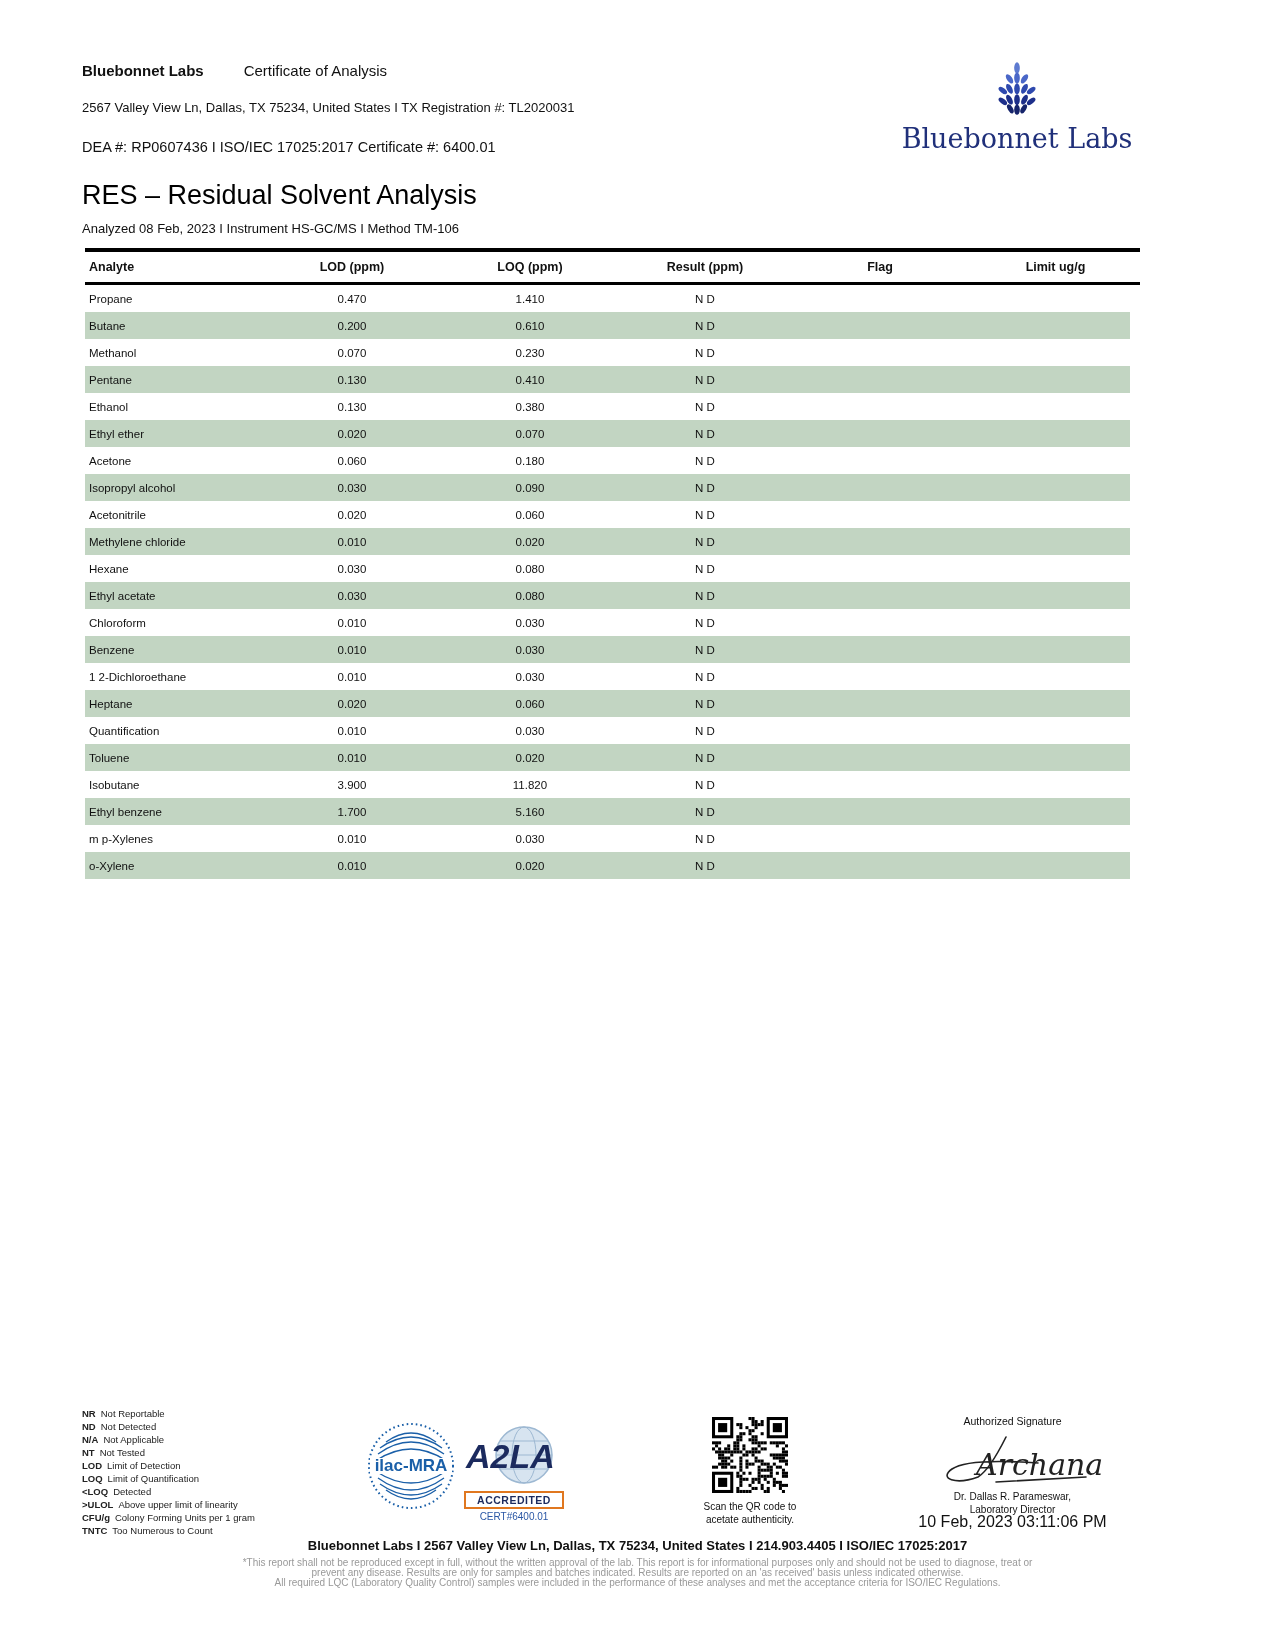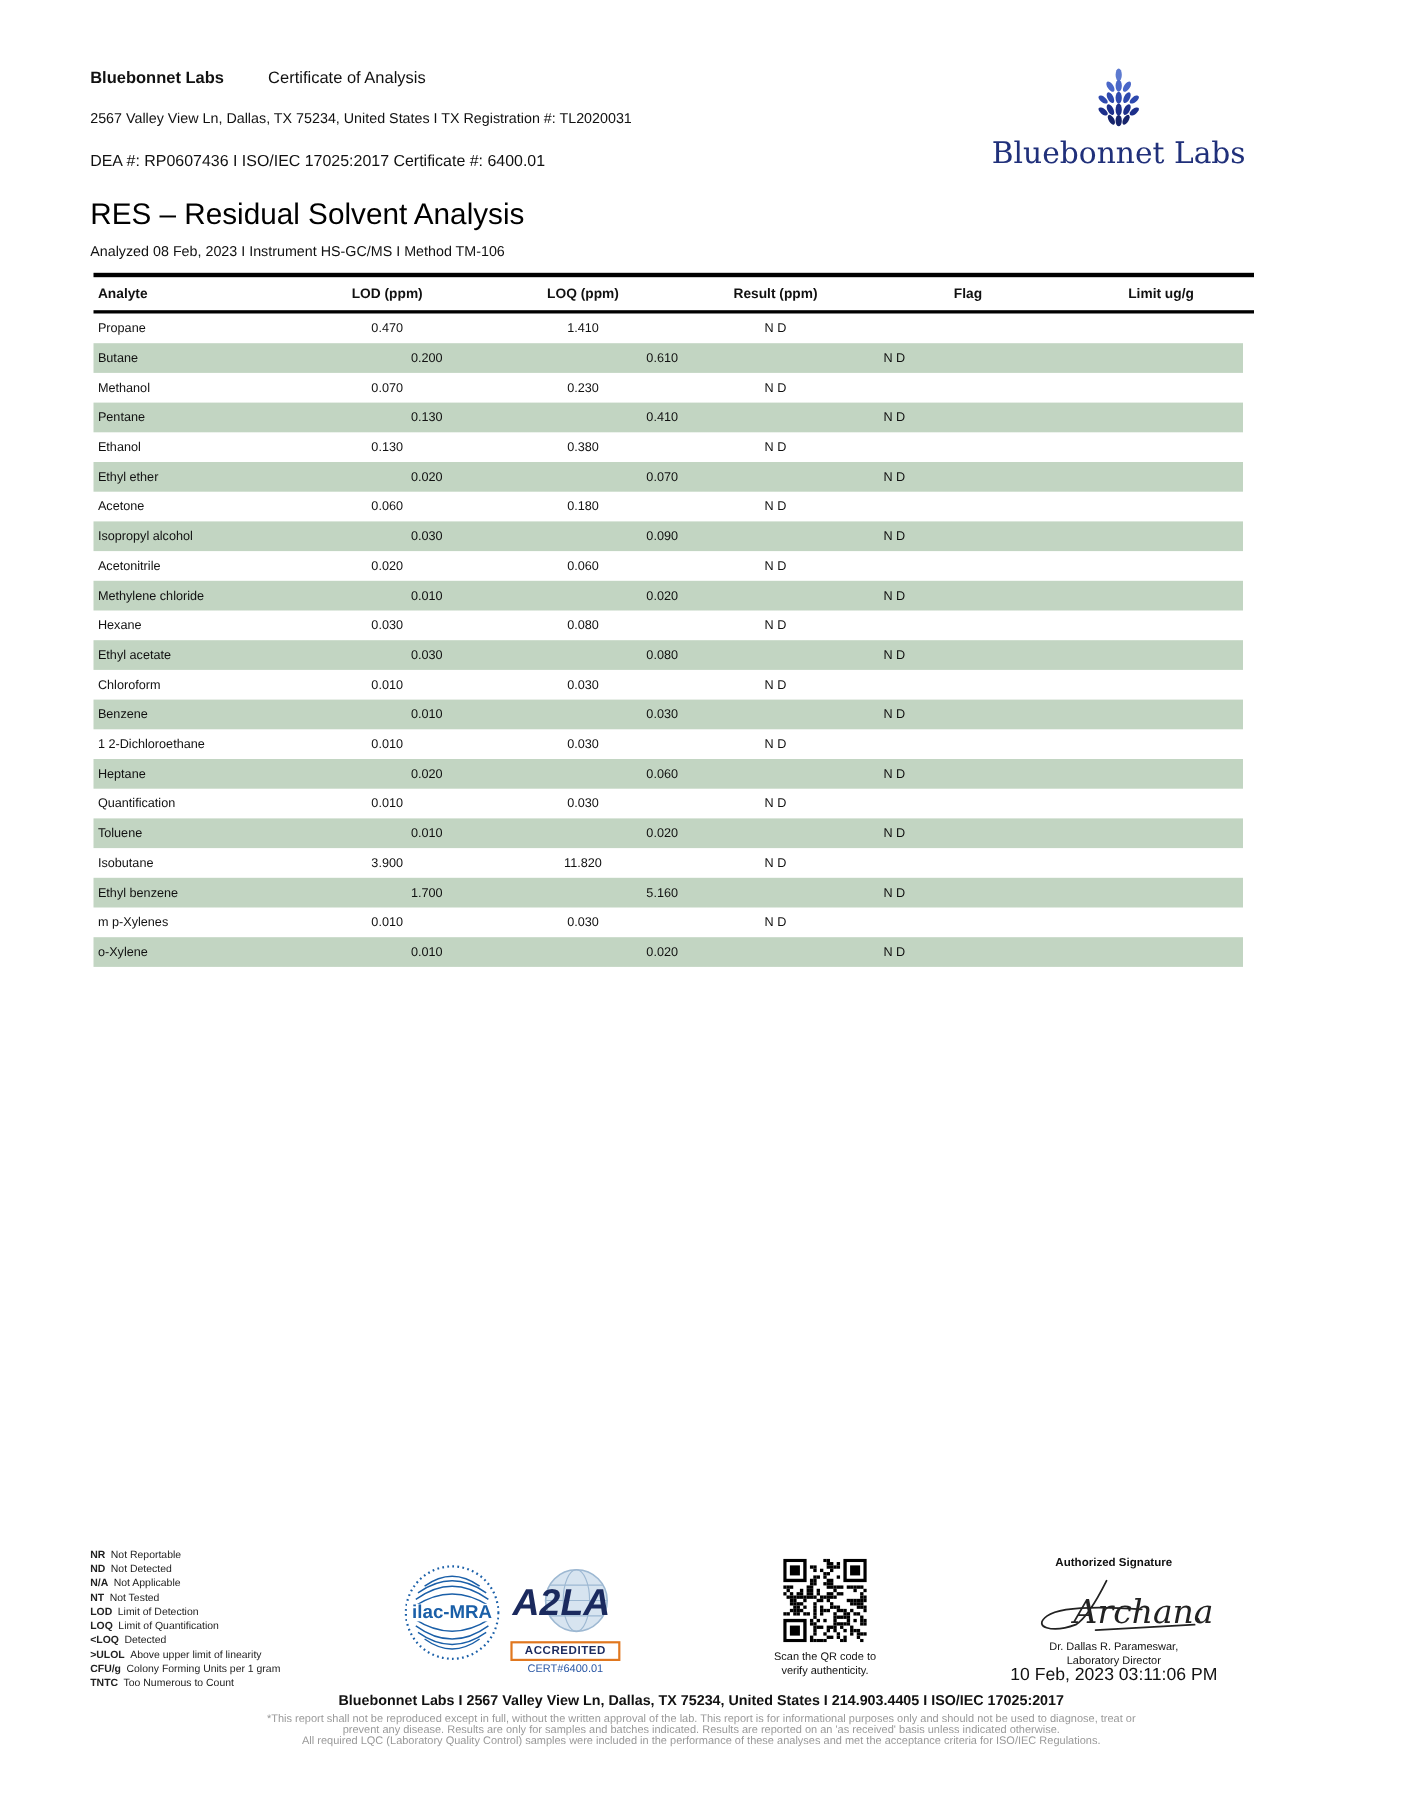--- a/index.html
+++ b/index.html
@@ -22,42 +22,42 @@
   #section-title{left:82px;top:180px;font-size:27px;font-weight:normal;color:#000;}
   #section-subtitle{left:82px;top:221px;font-size:13px;}
 
   
   #table{left:85px;top:248px;width:1055px;--stripe:#c2d5c2;}
   .thead{display:grid;grid-template-columns:180px 174px 182px 168px 182px 169px;
          height:30px;align-items:center;border-top:4px solid #000;border-bottom:3px solid #000;
          font-weight:bold;font-size:12.5px;}
   .trow{display:grid;grid-template-columns:180px 174px 182px 168px 182px 169px;
         height:27px;align-items:center;font-size:11.5px;}
-  .trow.green{background:linear-gradient(to right,var(--stripe) 0,var(--stripe) calc(100% - 10px),transparent calc(100% - 10px));gap:36px;}
+  .trow.green{background:linear-gradient(to right,var(--stripe) 0,var(--stripe) calc(100% - 10px),transparent calc(100% - 10px));}
   .c{text-align:center;}
   .c.analyte{text-align:left;padding-left:4px;}
 
   
   #legend{left:82px;top:1407px;font-size:9.5px;line-height:13px;color:#222;}
   .legend-abbr{font-weight:bold;margin-right:5px;}
 
   
   #ilac-logo{left:366px;top:1420px;}
   #a2la-logo{left:458px;top:1424px;width:112px;text-align:center;}
   #a2la-accredited-box{margin:1px auto 0;width:96px;border:2px solid #e0771f;
       font-weight:bold;font-size:10.5px;letter-spacing:.5px;color:#1b2a5e;padding:1px 0;background:#fff;}
   #a2la-cert{font-size:10px;color:#2a57a5;margin-top:2px;}
 
   
   #qr-block{left:712px;top:1417px;width:76px;}
   #qr-caption{left:672px;top:1500px;width:156px;text-align:center;font-size:10px;line-height:13px;}
 
   
   #sig-block{left:915px;top:1415px;width:195px;text-align:center;}
-  #sig-label{font-size:10.5px;font-weight:bold;}
+  #sig-label{font-size:10.5px;}
   #sig-name{font-size:10px;line-height:12.5px;margin-top:-2px;}
   #sig-title{font-size:10px;line-height:12.5px;}
   #sig-datetime{font-size:16px;line-height:12.5px;}
   #sig-script text{font-family:"DejaVu Serif", serif;font-style:italic;}
 
   
   #footer-bold{left:0;top:1538px;width:1275px;text-align:center;font-size:13px;font-weight:bold;}
   #fine-print{left:0;top:1558px;width:1275px;text-align:center;font-size:10px;line-height:10px;color:#999;}
 </style>
 </head>
@@ -535,21 +535,21 @@
         <rect x="54.72" y="0" width="21.28" height="21.28" fill="#000"></rect>
         <rect x="57.76" y="3.04" width="15.2" height="15.2" fill="#fff"></rect>
         <rect x="60.8" y="6.08" width="9.120000000000001" height="9.120000000000001" fill="#000"></rect>
         <rect x="0" y="54.72" width="21.28" height="21.28" fill="#000"></rect>
         <rect x="3.04" y="57.76" width="15.2" height="15.2" fill="#fff"></rect>
         <rect x="6.08" y="60.8" width="9.120000000000001" height="9.120000000000001" fill="#000"></rect>
       </svg>
   </div>
   <div class="abs" id="qr-caption">
     <div>Scan the QR code to</div>
-    <div>verify authenticity.</div>
+    <div>acetate authenticity.</div>
   </div>
 
   <div class="abs" id="sig-block">
     <div id="sig-label">Authorized Signature</div>
     <svg id="sig-script" width="190" height="62" viewBox="0 0 190 62">
       <path d="M88,10 C80,26 70,44 60,50 C38,58 20,52 34,42 C48,32 92,34 120,36" fill="none" stroke="#222" stroke-width="1.6" stroke-linecap="round"></path>
       <text x="58" y="48" font-size="30" fill="#222">Archana</text>
       <path d="M78,55 L168,50" fill="none" stroke="#222" stroke-width="1.6" stroke-linecap="round"></path>
       <path d="M171,44 l2,4" fill="none" stroke="#222" stroke-width="1.4"></path>
     </svg>

